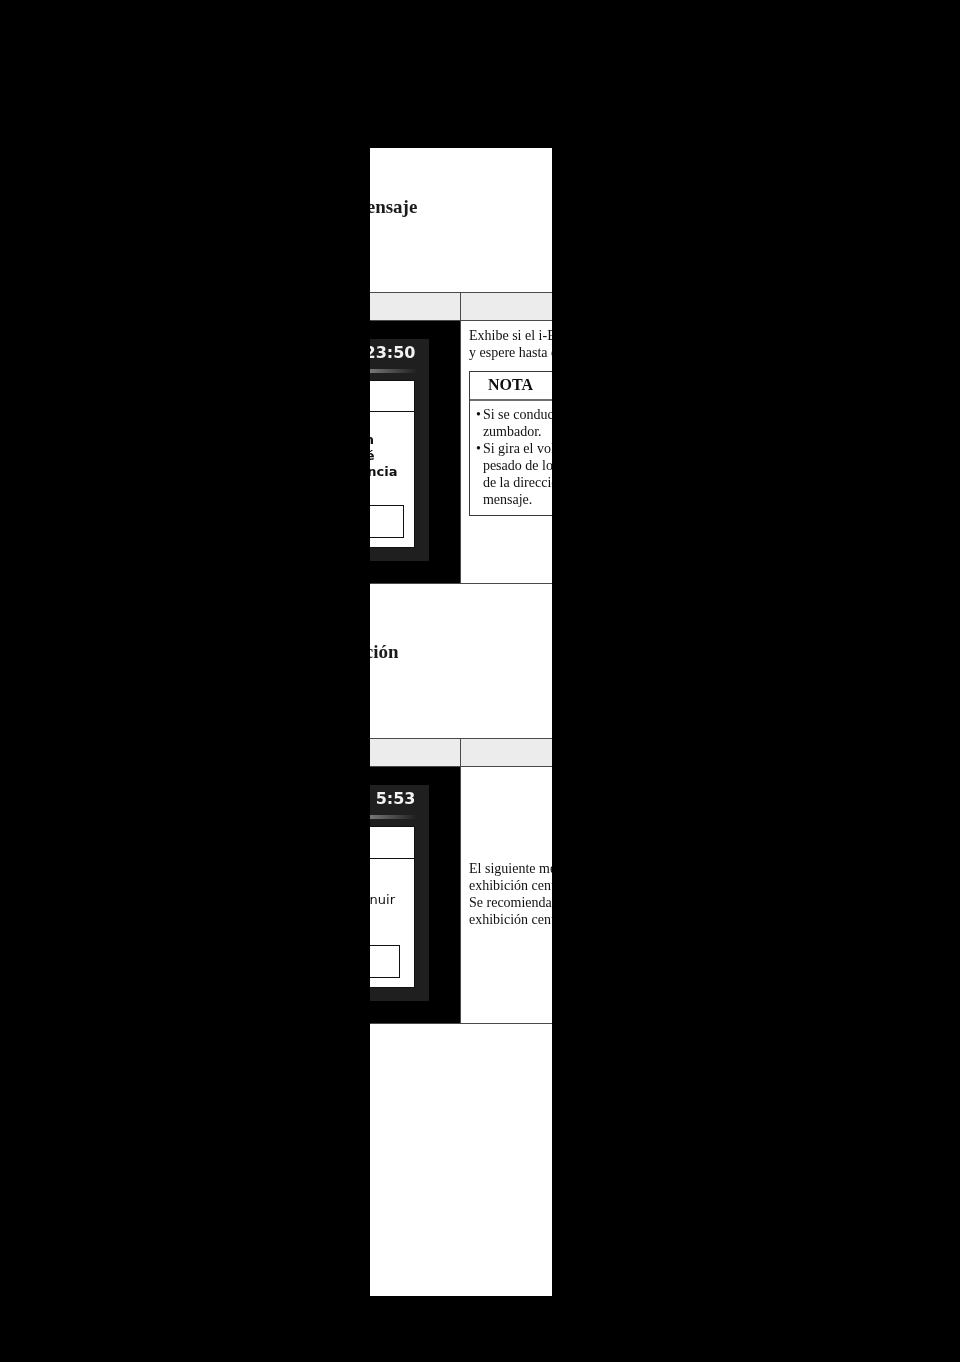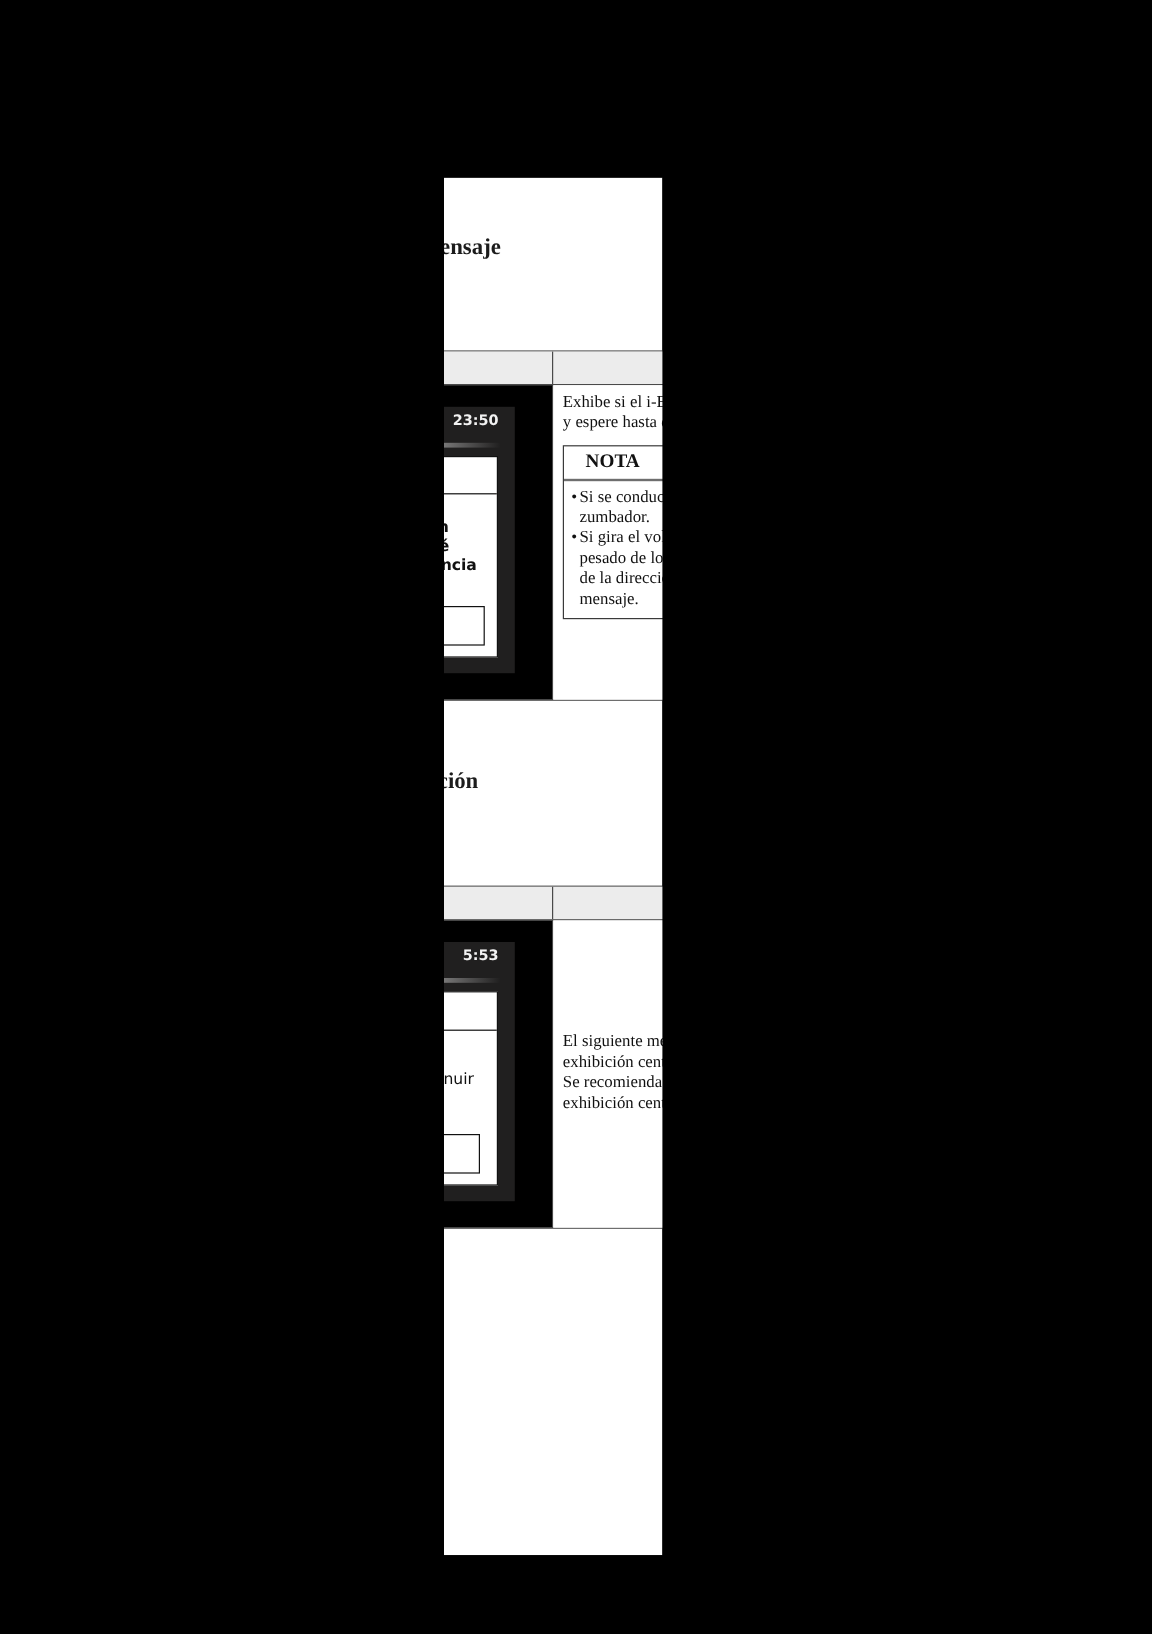--- a/index.html
+++ b/index.html
@@ -64,21 +64,21 @@
 
   
   .display{
     width:348px;background:#201f1f;padding:0;position:relative;
     box-shadow:6px 6px 0 0 #000;
     font-family:"DejaVu Sans", sans-serif;
   }
   .disp-top{height:30px;position:relative;}
   .home-ico{position:absolute;left:12px;top:5px;width:20px;height:19px;}
   .clock{
-    position:absolute;right:13px;top:4px;color:#f2f2f2;font-size:12px;font-weight:bold;
+    position:absolute;right:13px;top:4px;color:#f2f2f2;font-size:16px;font-weight:bold;
     font-family:"DejaVu Sans", sans-serif;
   }
   .sheen{
     height:4px;margin:0 12px 7px 12px;
     background:linear-gradient(to right,#201f1f 0%,#cfcfcf 28%,#f4f4f4 52%,#bdbdbd 74%,#201f1f 100%);
   }
   .dlg{margin:0 14px 13px 14px;background:#fff;border:1px solid #111;}
   .dlg-title{
     font-size:16px;font-weight:bold;color:#111;padding:5px 9px 6px;
     border-bottom:1px solid #111;

